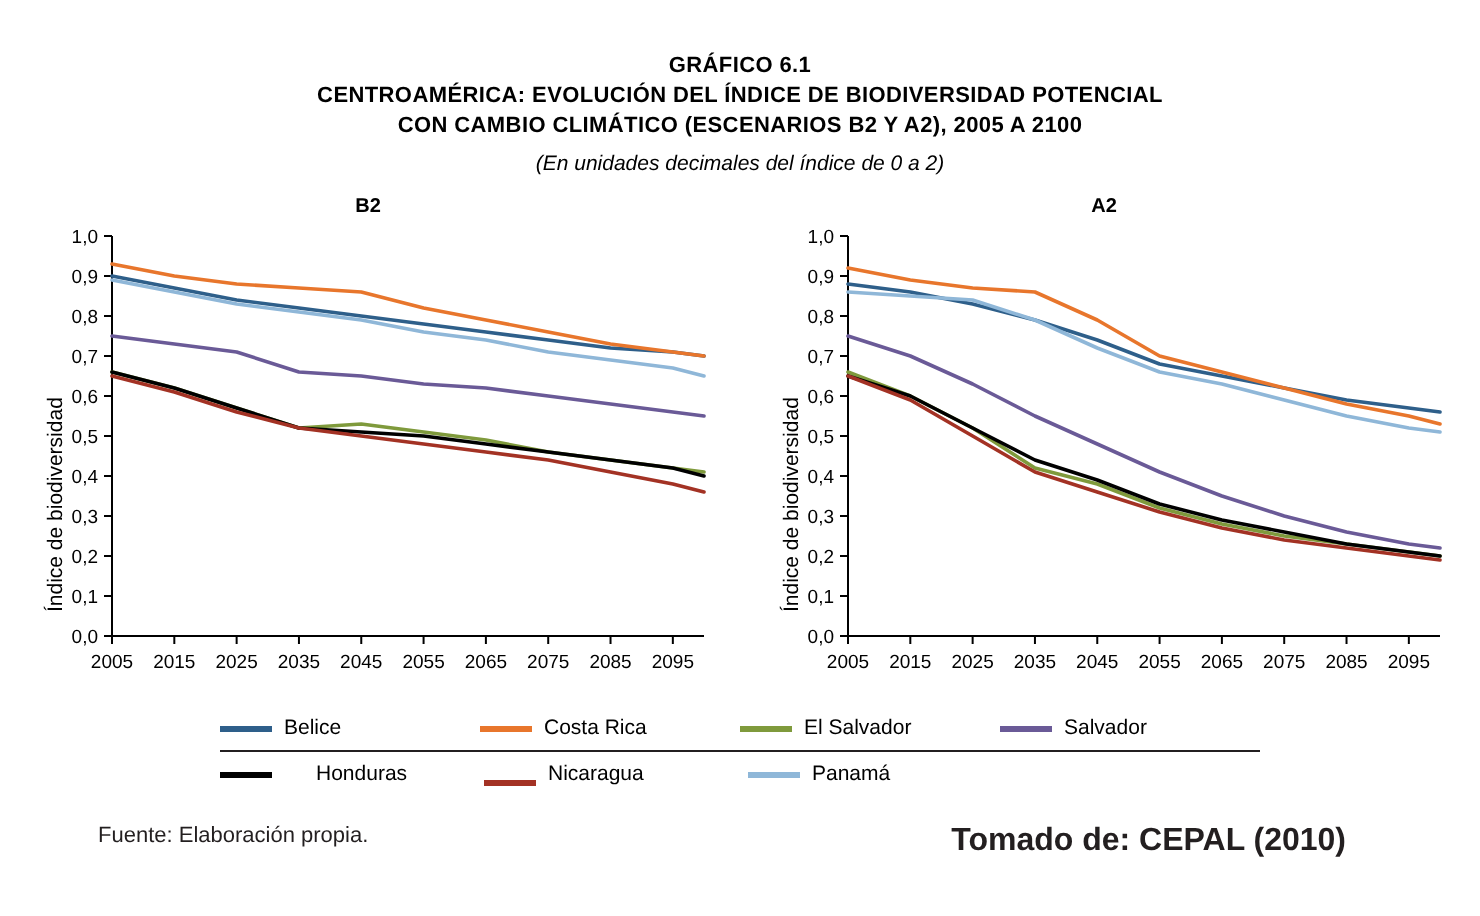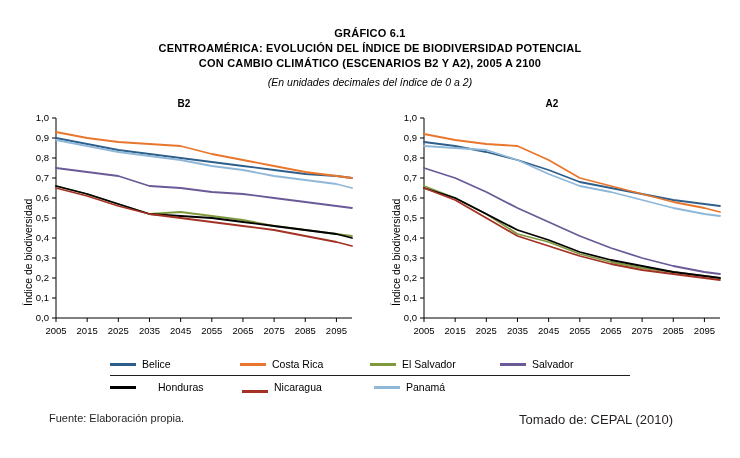--- a/index.html
+++ b/index.html
@@ -126,22 +126,22 @@
     position: absolute;
     left: 18px;
     top: 0;
     font-size: 11px;
     color: #231f20;
   }
   .credit {
     position: absolute;
     right: 18px;
     top: 0;
-    font-size: 13px;
-    font-weight: normal;
+    font-size: 16px;
+    font-weight: bold;
     color: #231f20;
   }
   .tick-text {
     font-size: 9.5px;
     fill: #000000;
     font-family: "Liberation Sans", sans-serif;
   }
 </style>
 </head>
 <body>

